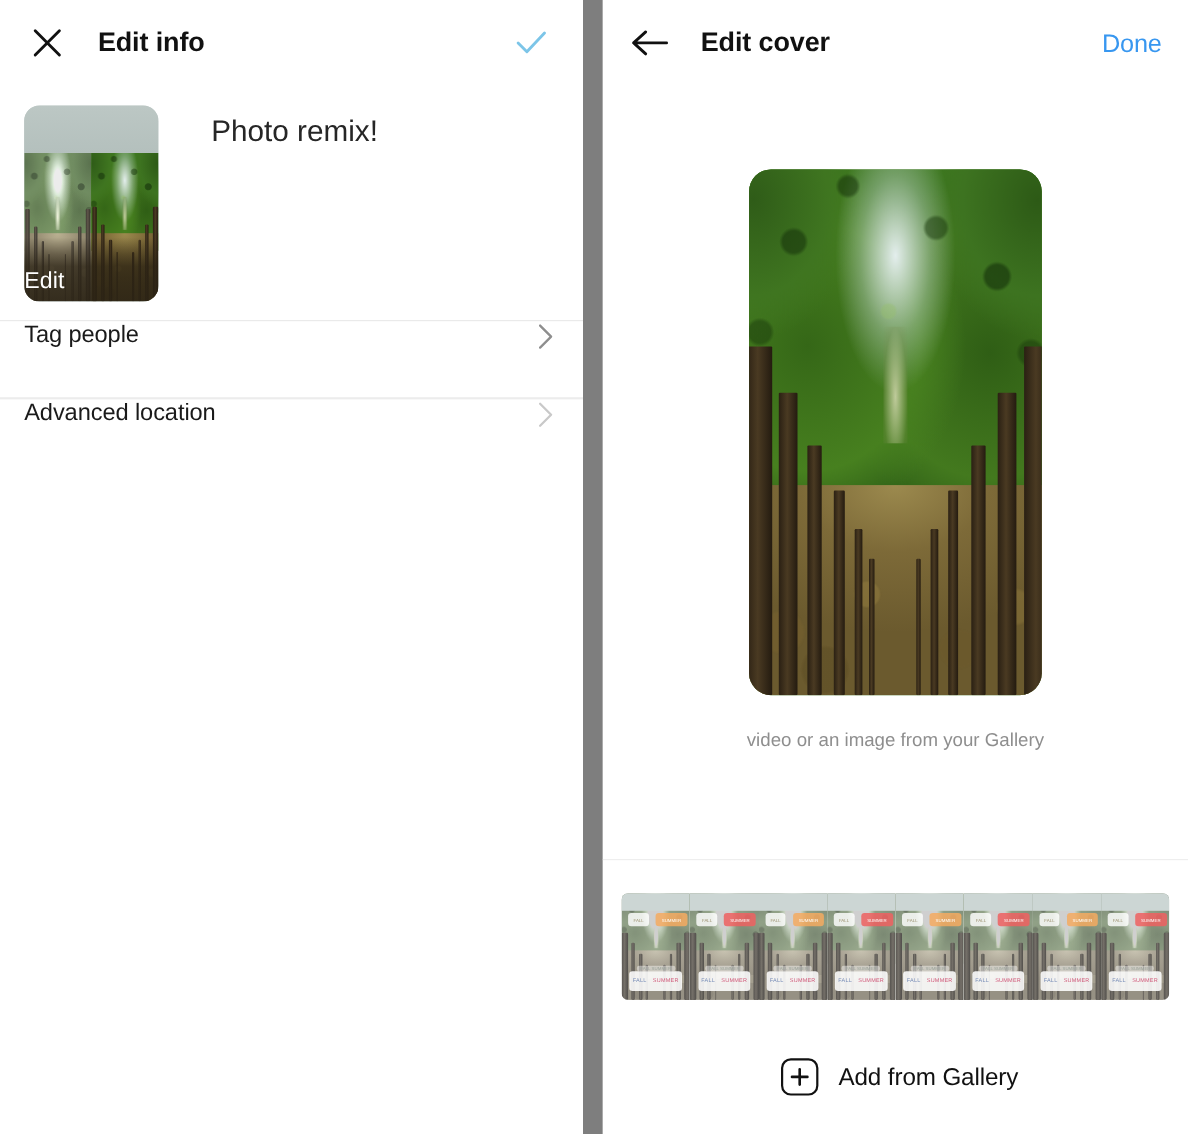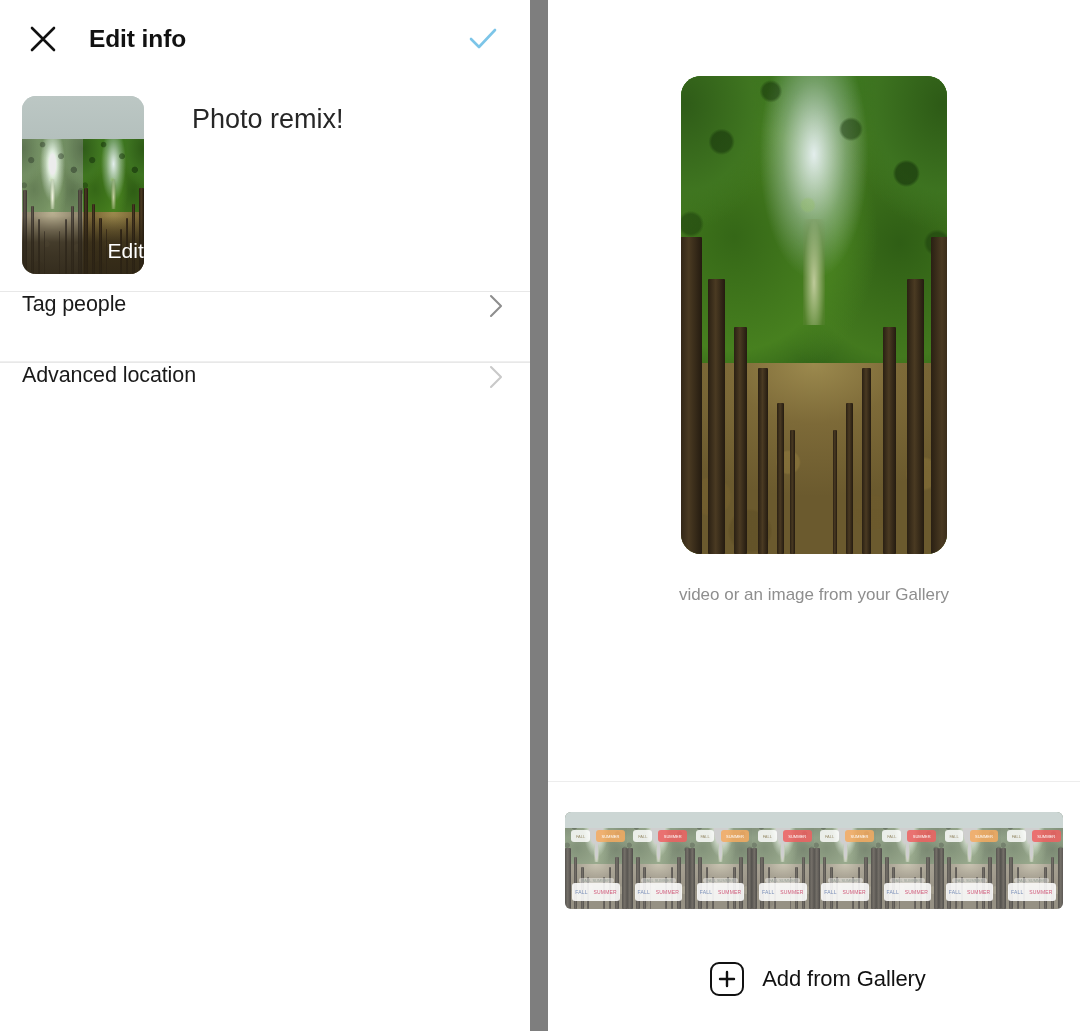--- a/index.html
+++ b/index.html
@@ -90,21 +90,21 @@
   .scene .vanish {
     position: absolute; left: 46%; width: 8%; top: 30%; height: 22%;
     background: radial-gradient(ellipse at 50% 60%, rgba(212,216,176,.85), rgba(120,140,80,.25) 70%, transparent);
   }
 
   .thumb-half.washed .scene { filter: saturate(.45) brightness(1.35) contrast(.85); }
 
   .thumb-edit {
     position: absolute; left: 0; right: 0; bottom: 0; height: 58px;
     background: linear-gradient(rgba(30,24,14,0) 0%, rgba(40,32,18,.72) 45%, rgba(42,34,20,.88) 100%);
-    display: flex; align-items: flex-end; justify-content: flex-end; padding-bottom: 11px;
+    display: flex; align-items: flex-end; justify-content: flex-start; padding-bottom: 6px;
   }
   .thumb-edit-label { color: #fff; font-size: 21px; letter-spacing: .1px; }
 
   .caption-text { margin-left: 48px; margin-top: 8px; font-size: 27px; color: #262626; }
 
   
   .list { margin-top: 0; }
   .list-row {
     position: relative; height: 69px; display: flex; align-items: flex-start;
     padding: 0 24px 0 22px; cursor: pointer;
@@ -266,20 +266,31 @@
         </span>
       </div>
 
     </div>
   </div>
 
   <div class="divider-bar"></div>
 
   <div class="panel-right">
 
+    <div class="appbar">
+      <div class="appbar-icon">
+        <svg width="34" height="30" viewBox="0 0 34 30" aria-hidden="true">
+          <path d="M2 15 L32 15 M2 15 L13 5 M2 15 L13 25" stroke="#111" stroke-width="2.6" fill="none" stroke-linecap="round" stroke-linejoin="round"></path>
+        </svg>
+      </div>
+      <div class="appbar-title">Edit cover</div>
+      <div class="appbar-right">
+        <span class="done-link">Done</span>
+      </div>
+    </div>
 
     <div class="cover-wrap">
       <div class="cover">
         <div class="scene">
           <div class="canopy"></div>
           <div class="vanish"></div>
           <div class="ground"></div>
           <div class="trunks">
             <span style="left:-1%;width:9%;height:92%"></span>
             <span style="left:10%;width:6.5%;height:80%"></span>

